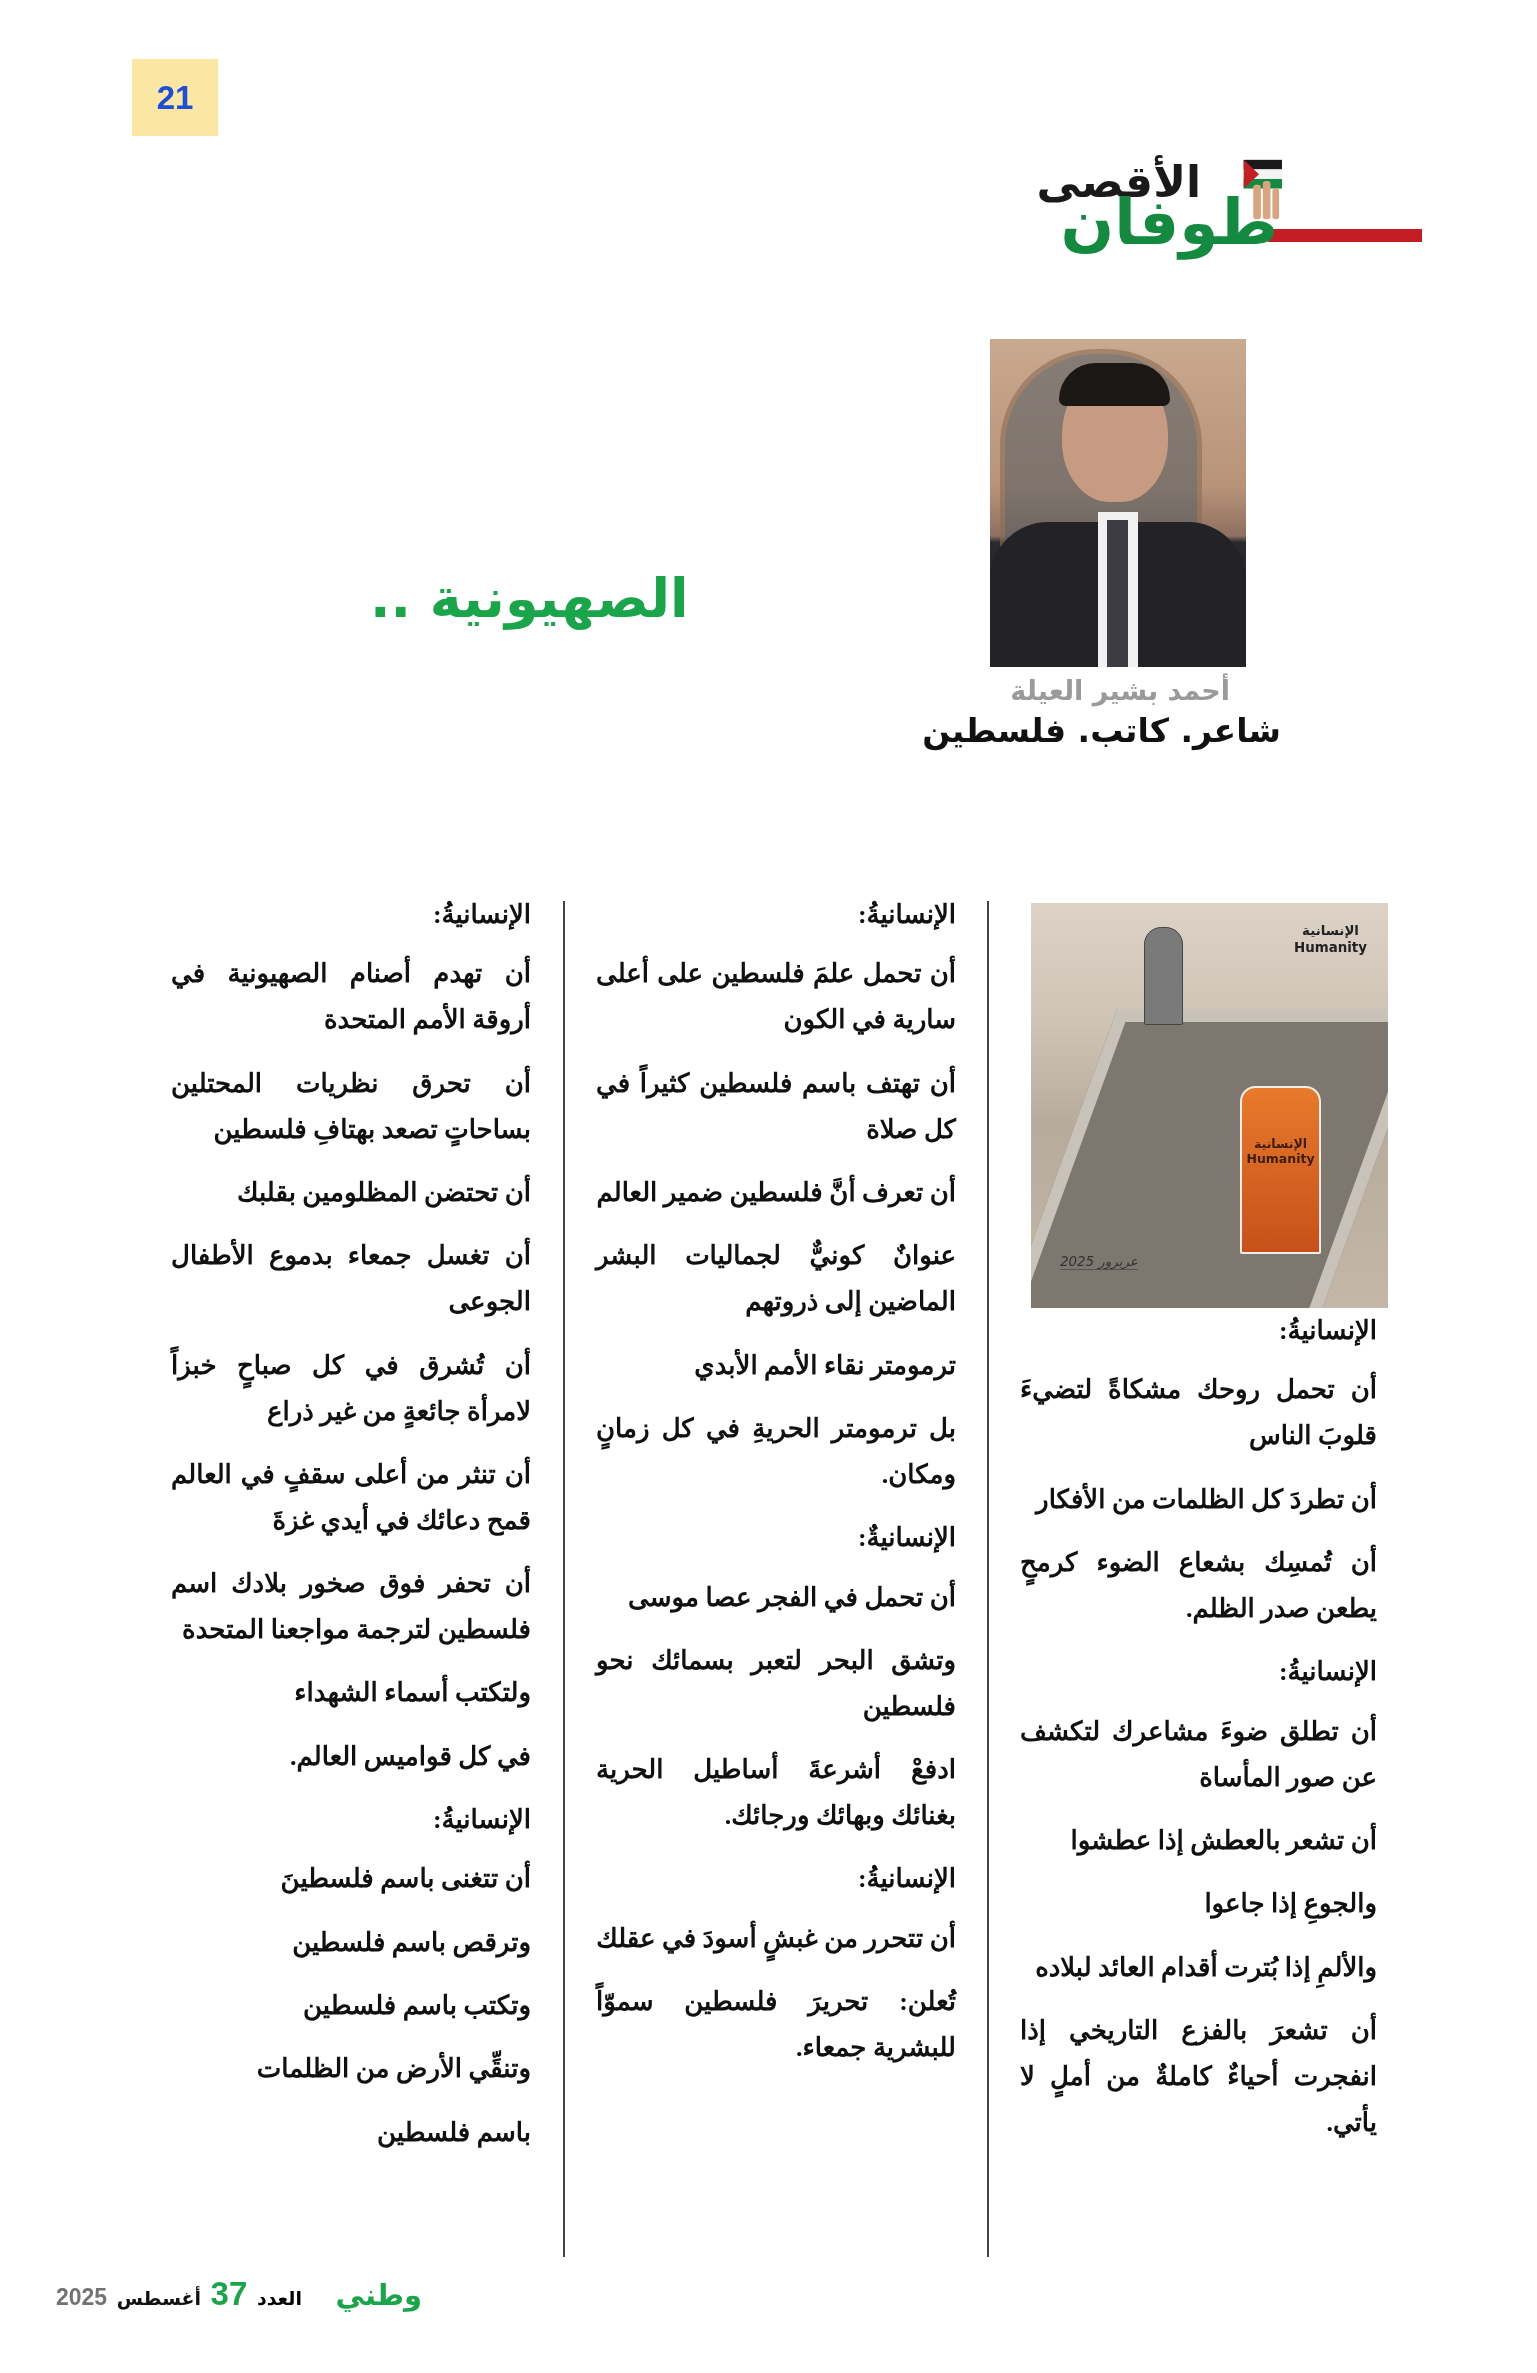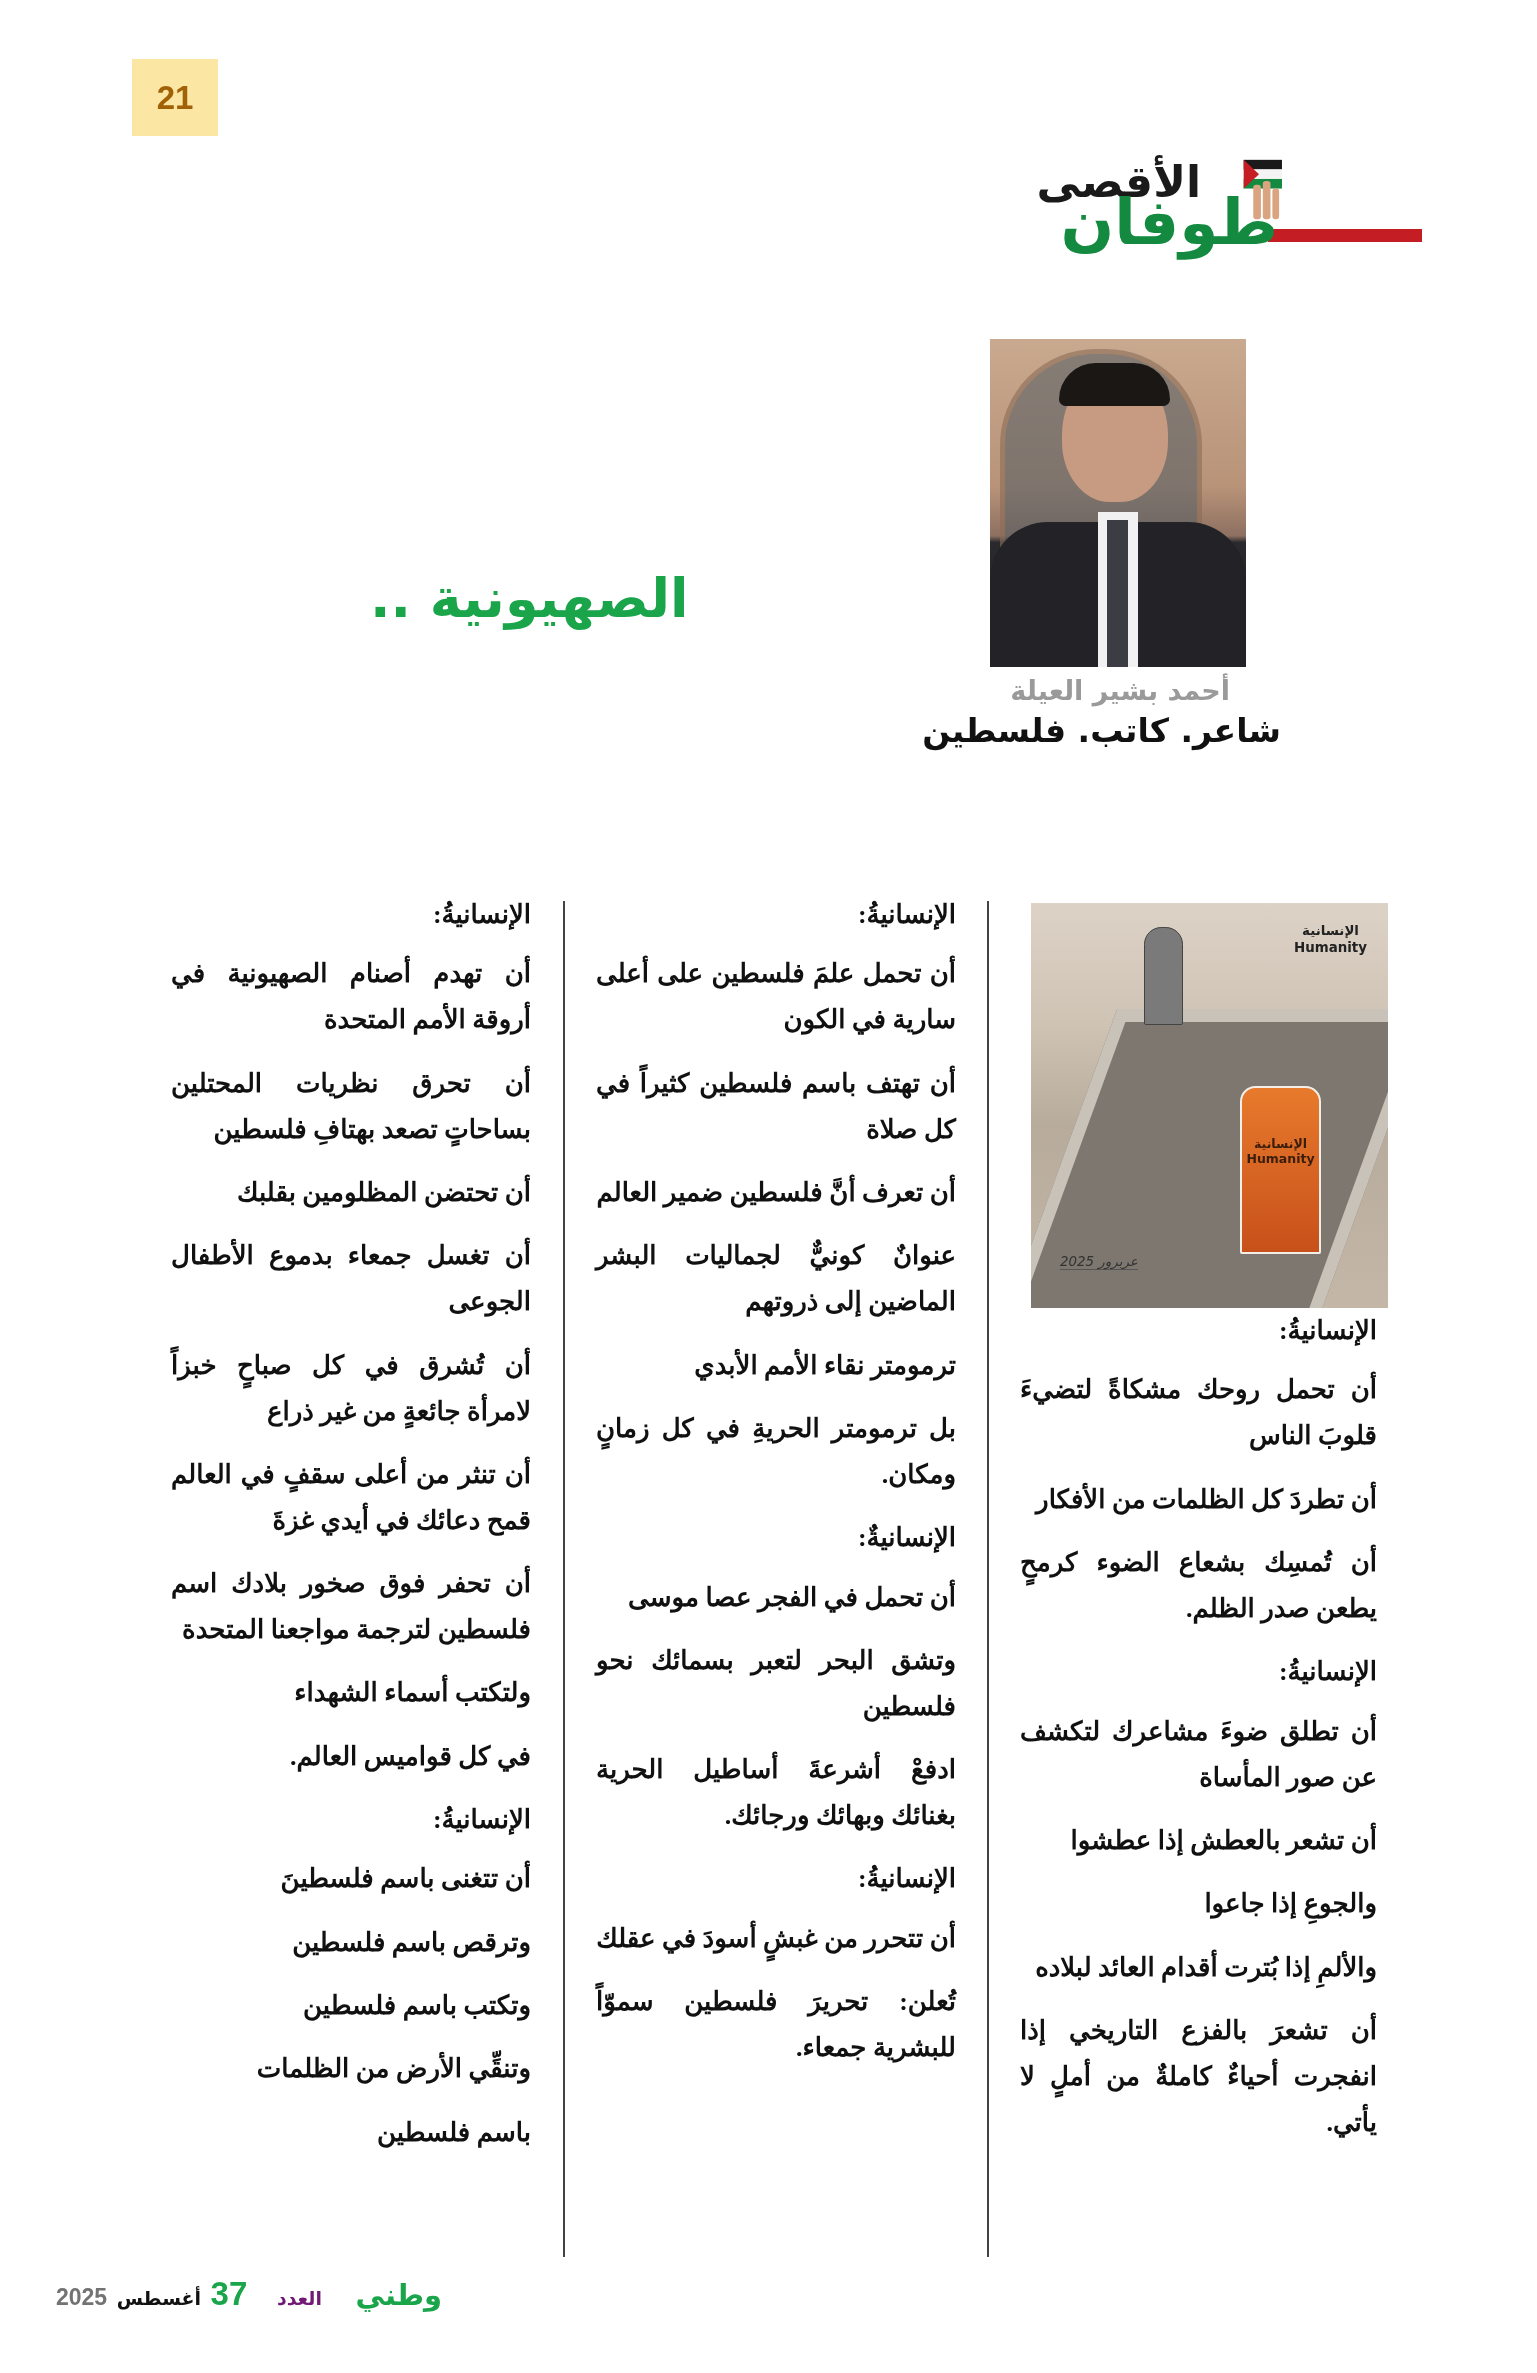--- a/index.html
+++ b/index.html
@@ -3,21 +3,21 @@
 <meta charset="utf-8">
 <style>
   html, body { margin: 0; padding: 0; background: #ffffff; }
   body {
     width: 1537px; height: 2374px; position: relative; overflow: hidden;
     font-family: "DejaVu Sans", "Liberation Sans", sans-serif; color: #111;
   }
   .page-number {
     position: absolute; left: 132px; top: 59px; width: 86px; height: 77px;
     background: #fce6a4; display: flex; align-items: center; justify-content: center;
-    color: #a16207; font-weight: bold; font-size: 33px; direction: ltr;
+    color: #1d4ed8; font-weight: bold; font-size: 33px; direction: ltr;
     font-family: "Liberation Sans", sans-serif;
   }
   
   .logo { position: absolute; left: 884px; top: 154px; width: 548px; height: 115px; direction: ltr; }
   .logo-bar { position: absolute; right: 9.6px; top: 75px; width: 154px; height: 13.4px; background: #c41e24; }
   .logo-word-green {
     position: absolute; right: 154px; top: 37px; font-size: 63px; font-weight: bold;
     color: #138a3f; font-family: "DejaVu Sans", sans-serif; line-height: 1; direction: rtl; white-space: nowrap;
   }
   .logo-word-black {
@@ -83,21 +83,21 @@
   .grave-image .caption { position:absolute; right: 21px; top: 19px; text-align: center; }
   .grave-image .caption span { display:block; font-size: 13.4px; font-weight: bold; color: #222; line-height: 17.3px; }
   .grave-image .signature { position:absolute; left: 29px; bottom: 38px; font-size: 13.4px; color: #333;
     font-style: italic; direction: rtl; border-bottom: 1px solid #555; }
 
   .footer {
     position: absolute; left: 56px; top: 2275px; display: flex; align-items: baseline; gap: 9.6px;
     direction: rtl; white-space: nowrap; font-weight: bold;
   }
   .footer .mag { color: #1aa54a; font-size: 29px; margin-left: 24px; }
-  .footer .issue-label { color: #701a75; font-size: 19px; margin-left: 20px; }
+  .footer .issue-label { color: #000000; font-size: 19px; }
   .footer .issue-num { color: #1aa54a; font-size: 33px; font-family: "Liberation Sans", sans-serif; }
   .footer .month { color: #111; font-size: 19px; }
   .footer .year { color: #737373; font-size: 23px; font-family: "Liberation Sans", sans-serif; }
 </style>
 </head>
 <body>
 
 <div class="page-number">21</div>
 
 <div class="logo">

